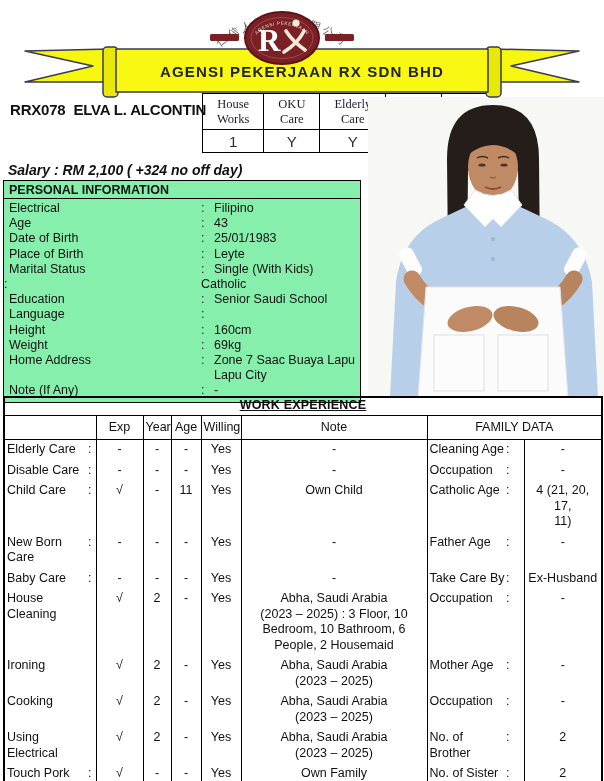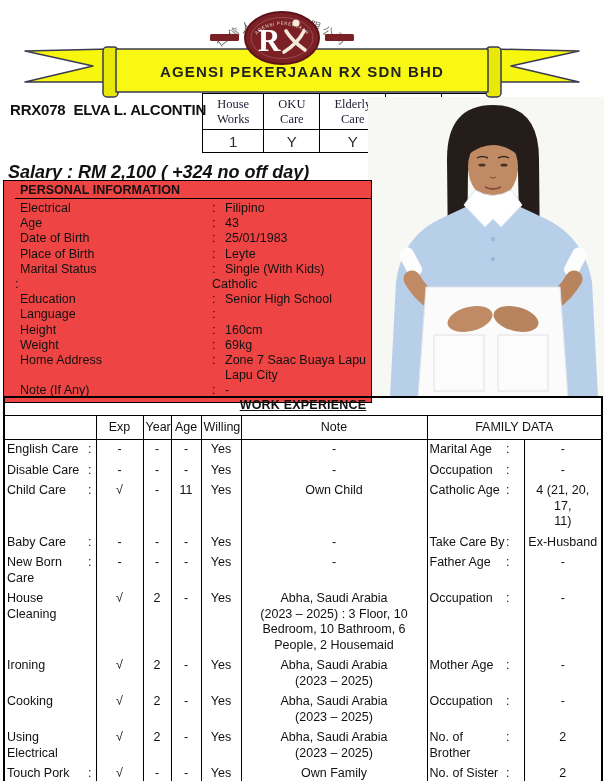--- a/index.html
+++ b/index.html
@@ -4,31 +4,31 @@
 <style>
   html,body{margin:0;padding:0;background:#e8e8e8;}
   #page{position:relative;width:604px;height:781px;background:#ffffff;overflow:hidden;
         font-family:"Liberation Sans",sans-serif;color:#111;}
   
   #banner-svg{position:absolute;left:0;top:44px;z-index:1;}
   #logo-svg{position:absolute;left:0;top:0;z-index:2;}
   
   .candidate-title{position:absolute;left:10px;top:101px;font-size:15px;font-weight:bold;
         letter-spacing:-0.2px;white-space:pre;}
-  .salary-note{position:absolute;left:8px;top:162px;font-size:18px;font-weight:bold;font-style:italic;}
+  .salary-note{position:absolute;left:8px;top:162px;font-size:14px;font-weight:bold;font-style:italic;}
   
   .skills-table{position:absolute;left:202px;top:93px;border-collapse:collapse;table-layout:fixed;}
   .skills-table td{border:1.6px solid #000;text-align:center;vertical-align:middle;padding:0;}
   .skills-table .sk-head{font-family:"Liberation Serif",serif;font-size:12.5px;line-height:14.5px;
         color:#1c1c30;padding:3px 14px;}
   .skills-table .sk-val{font-size:15px;color:#2b2b36;height:22px;}
   
   .photo{position:absolute;left:368px;top:97px;width:236px;height:300px;}
   
-  .pinfo{position:absolute;left:3px;top:180px;width:356px;border:1.6px solid #000;background:#ef4444;padding-left:11px;}
+  .pinfo{position:absolute;left:3px;top:180px;width:356px;border:1.6px solid #000;background:#86efac;}
   .pinfo-title{font-size:12.5px;font-weight:bold;padding:2px 5px 1px;border-bottom:1.8px solid #000;}
   .pinfo-rows{padding:2px 0 3px;}
   .pinfo-row{display:grid;grid-template-columns:197px 13px auto;font-size:12.5px;line-height:15.2px;}
   .pinfo-row .lab{padding-left:5px;}
   .pinfo-row .val{white-space:pre-line;}
   
   .we-table{position:absolute;left:3px;top:396px;border-collapse:collapse;table-layout:fixed;
         width:598px;border:2px solid #000;}
   .we-table td{border-left:1px solid #000;border-right:1px solid #000;vertical-align:top;
         font-size:12.5px;line-height:15.5px;padding:2px 2px 3px;overflow:hidden;}
@@ -189,21 +189,21 @@
           <span>:</span>
           <span class="val">Single (With Kids)</span>
         </div>
       <div class="pinfo-row">
           <span>:</span>
           <span class="val">Catholic</span>
         </div>
       <div class="pinfo-row">
           <span class="lab">Education</span>
           <span>:</span>
-          <span class="val">Senior High School</span>
+          <span class="val">Senior Saudi School</span>
         </div>
       <div class="pinfo-row">
           <span class="lab">Language</span>
           <span>:</span>
         </div>
       <div class="pinfo-row">
           <span class="lab">Height</span>
           <span>:</span>
           <span class="val">160cm</span>
         </div>
@@ -247,34 +247,34 @@
       <td>Year</td>
       <td>Age</td>
       <td>Willing</td>
       <td>Note</td>
       <td colspan="2">FAMILY DATA</td>
     </tr>
 
     <tr>
       <td>
             <span class="lab-flex">
-              <span>English Care</span>
-              <span>:</span>
-            </span>
-          </td>
-      <td class="cell-c">-</td>
-      <td class="cell-c">-</td>
-      <td class="cell-c">-</td>
-      <td class="cell-c">Yes</td>
-      <td class="cell-c">
-            <span class="prewrap">-</span>
-          </td>
-      <td>
-            <span class="fam-flex">
-              <span>Marital Age</span>
+              <span>Elderly Care</span>
+              <span>:</span>
+            </span>
+          </td>
+      <td class="cell-c">-</td>
+      <td class="cell-c">-</td>
+      <td class="cell-c">-</td>
+      <td class="cell-c">Yes</td>
+      <td class="cell-c">
+            <span class="prewrap">-</span>
+          </td>
+      <td>
+            <span class="fam-flex">
+              <span>Cleaning Age</span>
               <span>:</span>
             </span>
           </td>
       <td class="cell-c">
             <span class="prewrap">-</span>
           </td>
     </tr>
     <tr>
       <td>
             <span class="lab-flex">
@@ -320,63 +320,63 @@
             </span>
           </td>
       <td class="cell-c">
             <span class="prewrap">4 (21, 20, 17,
 11)</span>
           </td>
     </tr>
     <tr>
       <td>
             <span class="lab-flex">
+              <span>New Born Care</span>
+              <span>:</span>
+            </span>
+          </td>
+      <td class="cell-c">-</td>
+      <td class="cell-c">-</td>
+      <td class="cell-c">-</td>
+      <td class="cell-c">Yes</td>
+      <td class="cell-c">
+            <span class="prewrap">-</span>
+          </td>
+      <td>
+            <span class="fam-flex">
+              <span>Father Age</span>
+              <span>:</span>
+            </span>
+          </td>
+      <td class="cell-c">
+            <span class="prewrap">-</span>
+          </td>
+    </tr>
+    <tr>
+      <td>
+            <span class="lab-flex">
               <span>Baby Care</span>
               <span>:</span>
             </span>
           </td>
       <td class="cell-c">-</td>
       <td class="cell-c">-</td>
       <td class="cell-c">-</td>
       <td class="cell-c">Yes</td>
       <td class="cell-c">
             <span class="prewrap">-</span>
           </td>
       <td>
             <span class="fam-flex">
               <span>Take Care By</span>
               <span>:</span>
             </span>
           </td>
       <td class="cell-c">
             <span class="prewrap">Ex-Husband</span>
-          </td>
-    </tr>
-    <tr>
-      <td>
-            <span class="lab-flex">
-              <span>New Born Care</span>
-              <span>:</span>
-            </span>
-          </td>
-      <td class="cell-c">-</td>
-      <td class="cell-c">-</td>
-      <td class="cell-c">-</td>
-      <td class="cell-c">Yes</td>
-      <td class="cell-c">
-            <span class="prewrap">-</span>
-          </td>
-      <td>
-            <span class="fam-flex">
-              <span>Father Age</span>
-              <span>:</span>
-            </span>
-          </td>
-      <td class="cell-c">
-            <span class="prewrap">-</span>
           </td>
     </tr>
     <tr>
       <td>
             <span class="lab-flex">
               <span>House Cleaning</span>
               <span></span>
             </span>
           </td>
       <td class="cell-c">√</td>

